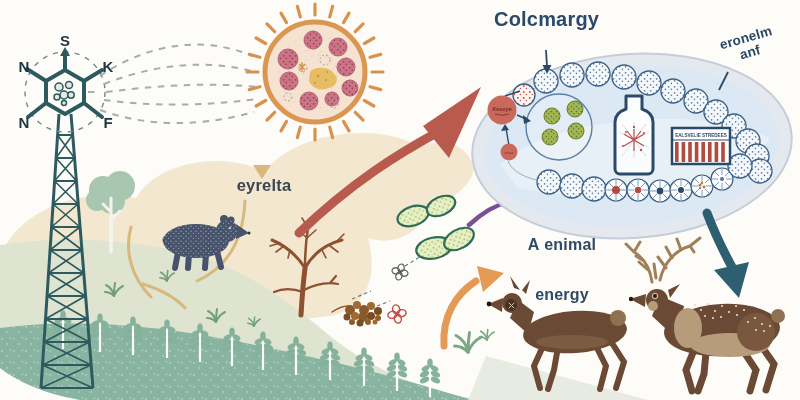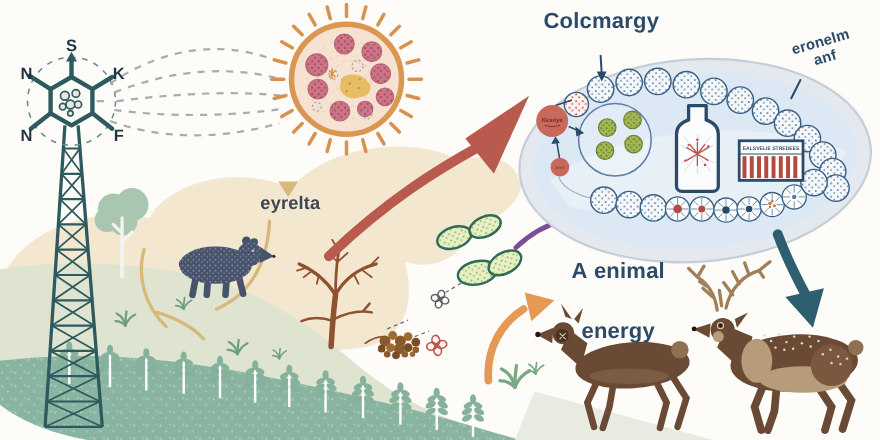--- a/index.html
+++ b/index.html
@@ -504,21 +504,21 @@
   <span class="ln">Colcmargy</span>
 </div>
 
 <div class="lbl" style="left:700px;top:30px;width:96px;font-size:13.5px;font-weight:600;color:#2b4a68;transform:rotate(-16deg);">
   <span class="ln">eronelm</span>
   <span class="ln">anf</span>
 </div>
 
 <div class="lbl" style="left:228px;top:176px;width:72px;text-align:center;font-size:16.5px;font-weight:600;color:#3b4652;">eyrelta</div>
 
-<div class="lbl" style="left:500px;top:236px;width:124px;font-size:20px;color:#2d4a66;">
+<div class="lbl" style="left:500px;top:236px;width:124px;font-size:16px;color:#2d4a66;">
   <span class="ln">
     <b>A</b>
     <span style="font-weight:600;">enimal</span>
   </span>
   <span class="ln" style="font-weight:600;margin-top:32px;">energy</span>
 </div>
 
 </div>
 
 </body></html>

